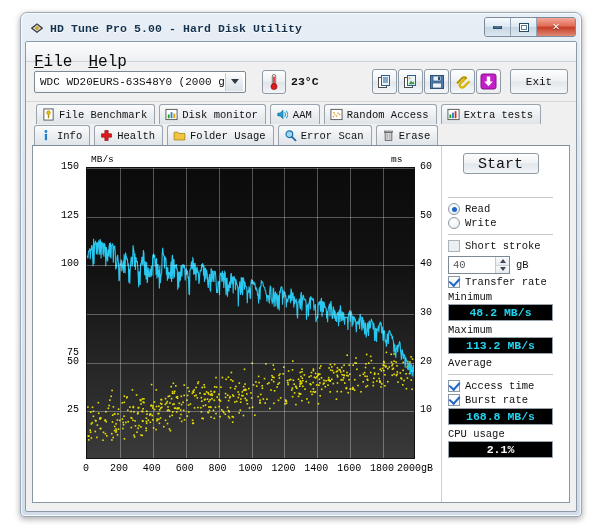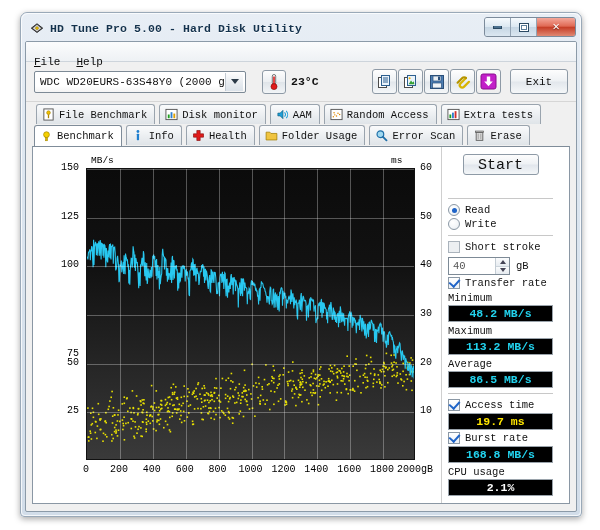--- a/index.html
+++ b/index.html
@@ -78,21 +78,21 @@
   }
 
   
   #menu-bar {
     height: 20px;
     background: linear-gradient(180deg,#fbfcfd 0%, #eef1f4 100%);
     border-bottom: 1px solid #cdd4db;
     display: flex; align-items: center;
     padding-left: 8px; gap: 16px;
   }
-  .menu-item { font-size: 11px; color:#0a0a0a; cursor: default; margin-top: 20px; }
+  .menu-item { font-size: 16px; color:#0a0a0a; cursor: default; margin-top: 20px; }
   .menu-item u { text-decoration: underline; }
 
   
   #toolbar {
     height: 40px;
     display: flex; align-items: center;
     padding: 0 8px;
     gap: 6px;
     background: #f0f0f0;
     border-bottom: 1px solid #d6d6d6;
@@ -411,27 +411,20 @@
             <rect x="1" y="1.5" width="12" height="11" fill="#fff" stroke="#555" stroke-width="1"></rect>
             <rect x="2.6" y="7" width="2" height="4" fill="#1fa01f"></rect>
             <rect x="5.4" y="5" width="2" height="6" fill="#2f7fd0"></rect>
             <rect x="8.2" y="3.4" width="2" height="7.6" fill="#cf2f2f"></rect>
           </svg>
           <span>Extra tests</span>
         </div>
       </div>
 
       <div class="tab-row row2">
-        <div class="tab active">
-          <svg class="tab-ico" viewBox="0 0 14 14">
-            <circle cx="7" cy="5" r="3.1" fill="#f5d000" stroke="#a88a00" stroke-width=".8"></circle>
-            <rect x="5.9" y="8.2" width="2.2" height="3.4" fill="#d9b300" stroke="#a88a00" stroke-width=".6"></rect>
-          </svg>
-          <span>Benchmark</span>
-        </div>
         <div class="tab">
           <svg class="tab-ico" viewBox="0 0 14 14">
             <rect x="5.2" y="5" width="2.4" height="7" rx=".6" fill="#1f7fd0"></rect>
             <circle cx="6.4" cy="2.7" r="1.5" fill="#1f7fd0"></circle>
           </svg>
           <span>Info</span>
         </div>
         <div class="tab">
           <svg class="tab-ico" viewBox="0 0 14 14">
             <polygon points="5.2,1.6 8.8,1.6 8.8,5.2 12.4,5.2 12.4,8.8 8.8,8.8 8.8,12.4 5.2,12.4 5.2,8.8 1.6,8.8 1.6,5.2 5.2,5.2" fill="#e01b1b" stroke="#8a0f0f" stroke-width=".7"></polygon>
@@ -1190,29 +1183,27 @@
           <span>Transfer rate</span>
         </div>
 
         <div class="stat-label">Minimum</div>
         <div class="stat-value v-cyan">48.2 MB/s</div>
 
         <div class="stat-label">Maximum</div>
         <div class="stat-value v-cyan">113.2 MB/s</div>
 
         <div class="stat-label">Average</div>
-        <div class="stat-value v-cyan">86.5 MB/s</div>
 
         <div class="sep"></div>
 
         <div class="check-row">
           <span class="checkbox checked"></span>
           <span>Access time</span>
         </div>
-        <div class="stat-value v-yellow">19.7 ms</div>
 
         <div class="check-row">
           <span class="checkbox checked"></span>
           <span>Burst rate</span>
         </div>
         <div class="stat-value v-cyan">168.8 MB/s</div>
 
         <div class="stat-label">CPU usage</div>
         <div class="stat-value v-white">2.1%</div>
       </div>

